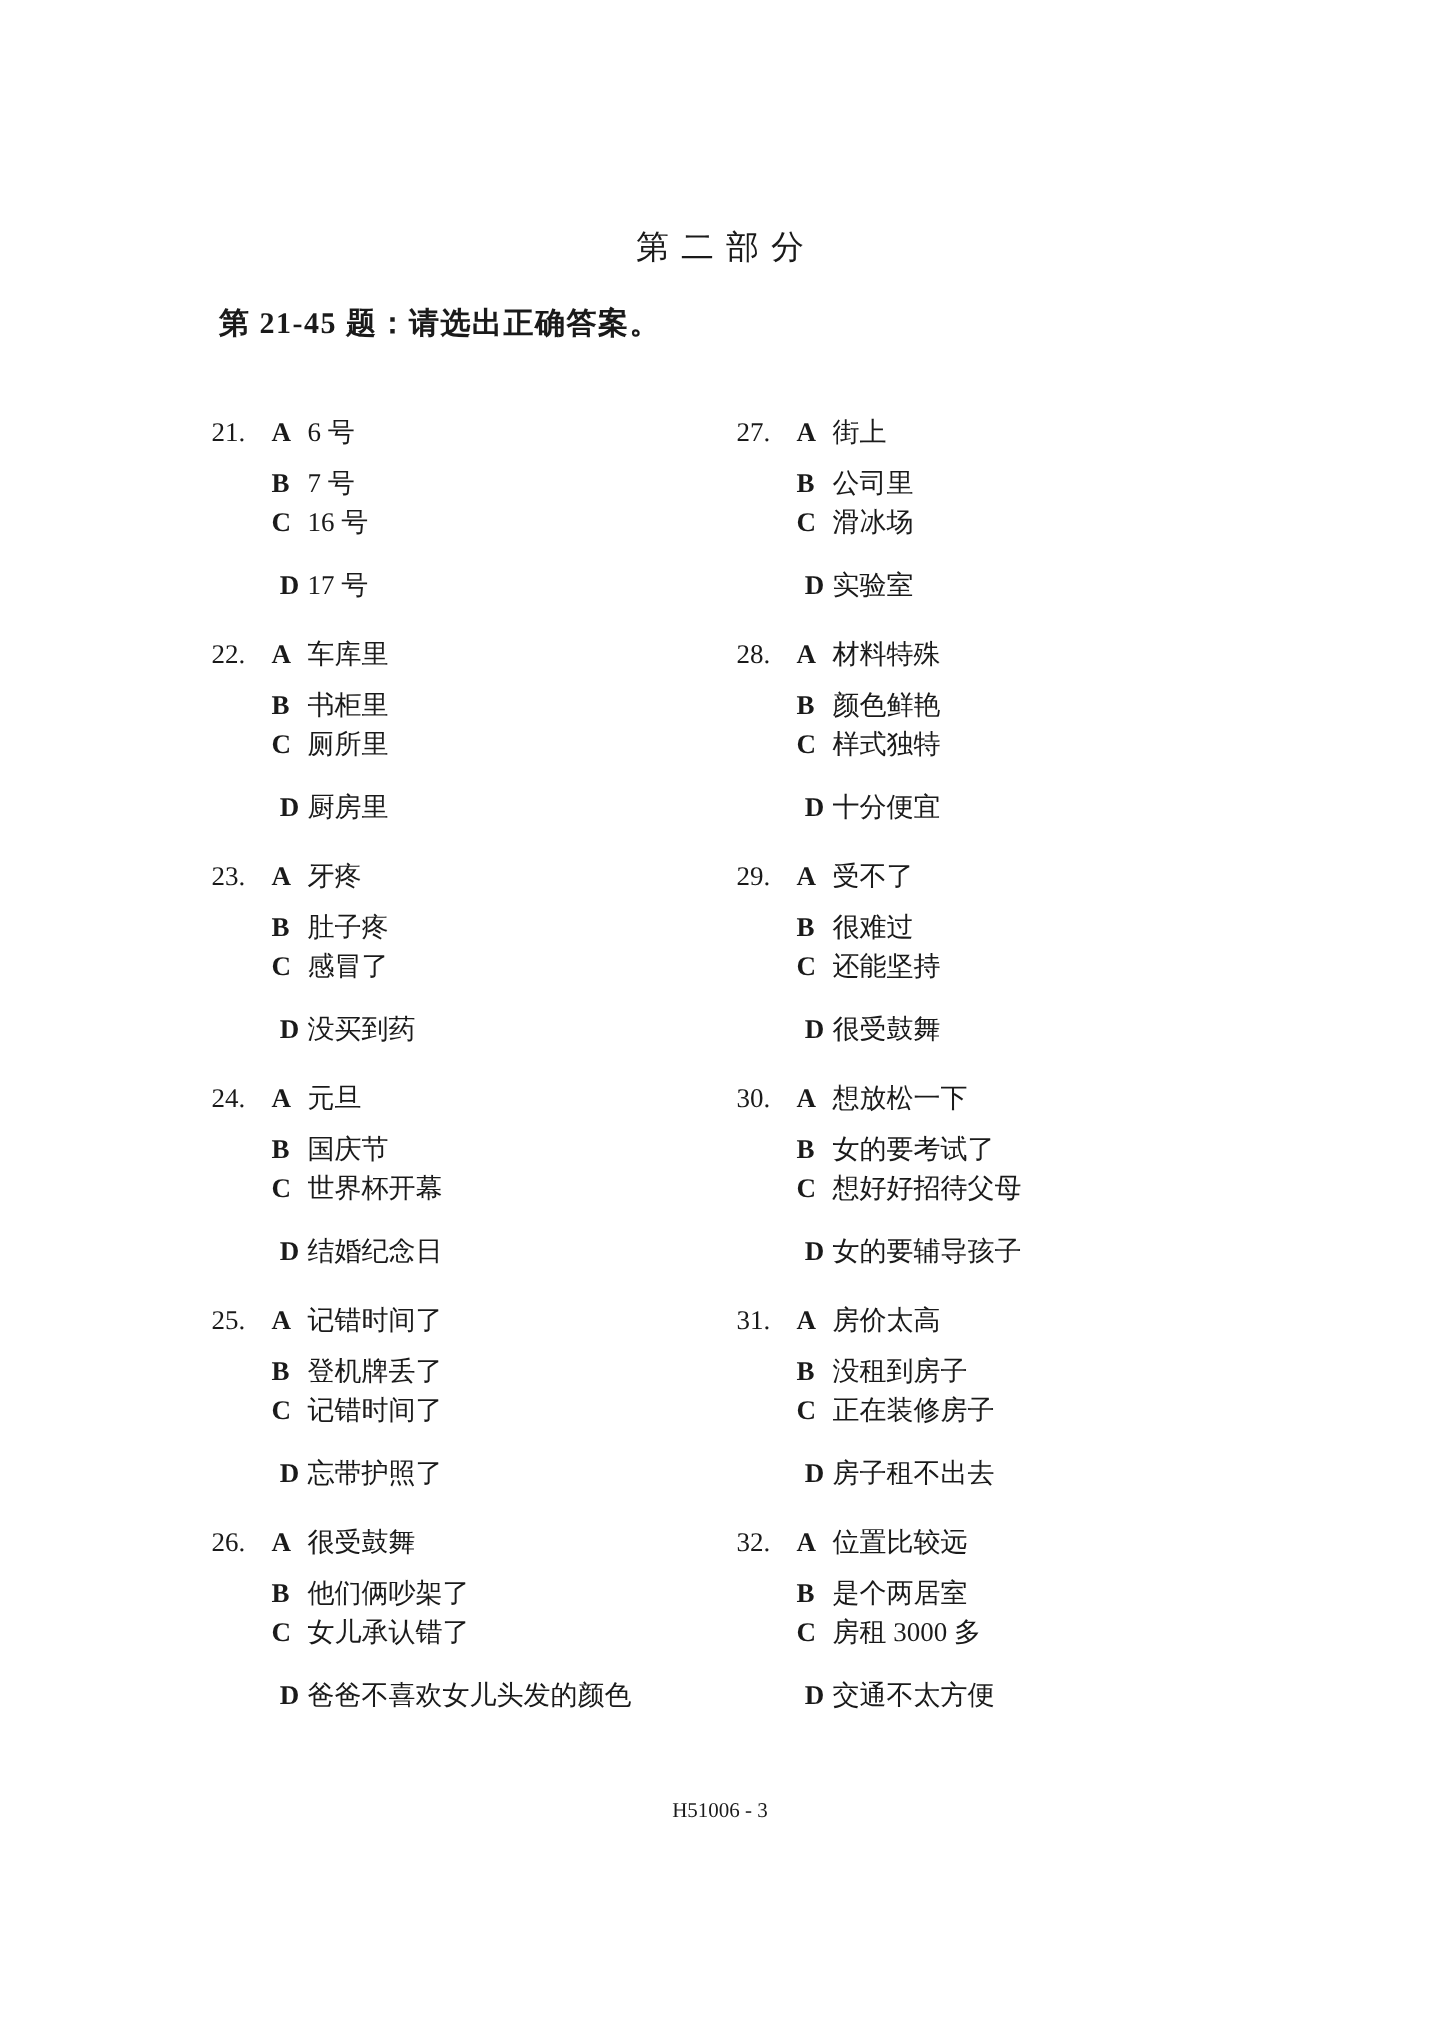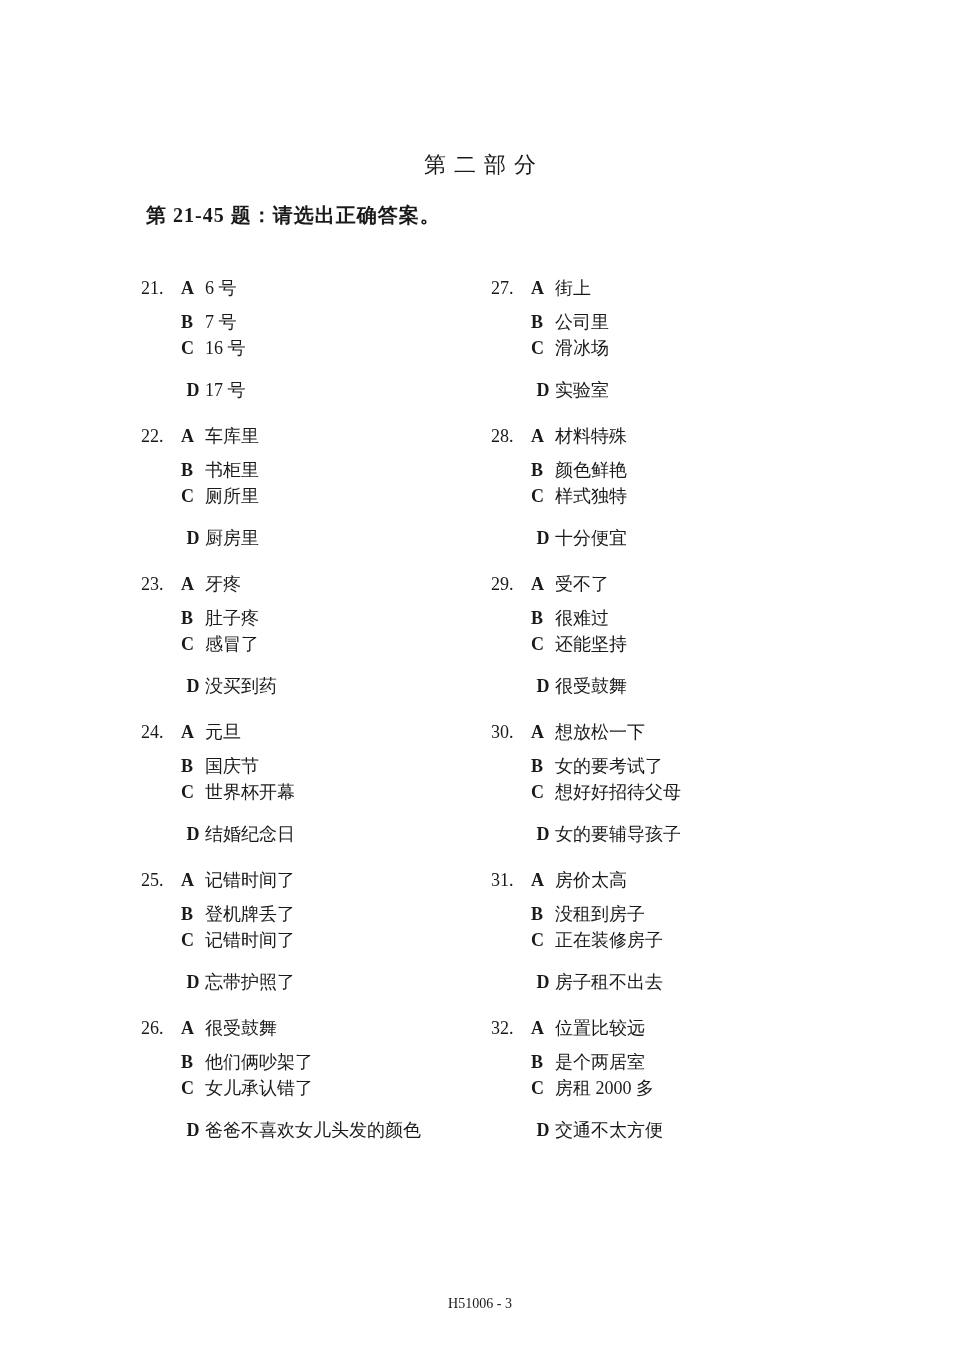--- a/index.html
+++ b/index.html
@@ -68,21 +68,21 @@
     }
     .option-text {
       font-size: 18px;
     }
     .opt-0 { top: 0; }
     .opt-1 { top: 34px; }
     .opt-2 { top: 60px; }
     .opt-3 { top: 102px; text-align: center; }
     .footer {
       position: absolute;
-      top: 1296px;
+      top: 1200px;
       left: 0;
       width: 960px;
       text-align: center;
       font-size: 14px;
     }
   </style>
 </head>
 <body>
 
 <div class="page-title">第二部分</div>
@@ -166,18 +166,18 @@
     <span class="q-number">31.</span>
     <div class="option opt-0"><span class="option-letter">A</span><span class="option-text">房价太高</span></div>
     <div class="option opt-1"><span class="option-letter">B</span><span class="option-text">没租到房子</span></div>
     <div class="option opt-2"><span class="option-letter">C</span><span class="option-text">正在装修房子</span></div>
     <div class="option opt-3"><span class="option-letter">D</span><span class="option-text">房子租不出去</span></div>
   </div>
   <div class="question">
     <span class="q-number">32.</span>
     <div class="option opt-0"><span class="option-letter">A</span><span class="option-text">位置比较远</span></div>
     <div class="option opt-1"><span class="option-letter">B</span><span class="option-text">是个两居室</span></div>
-    <div class="option opt-2"><span class="option-letter">C</span><span class="option-text">房租 2000 多</span></div>
+    <div class="option opt-2"><span class="option-letter">C</span><span class="option-text">房租 3000 多</span></div>
     <div class="option opt-3"><span class="option-letter">D</span><span class="option-text">交通不太方便</span></div>
   </div>
 </div>
 
 <div class="footer">H51006 - 3</div>
 
 </body></html>

